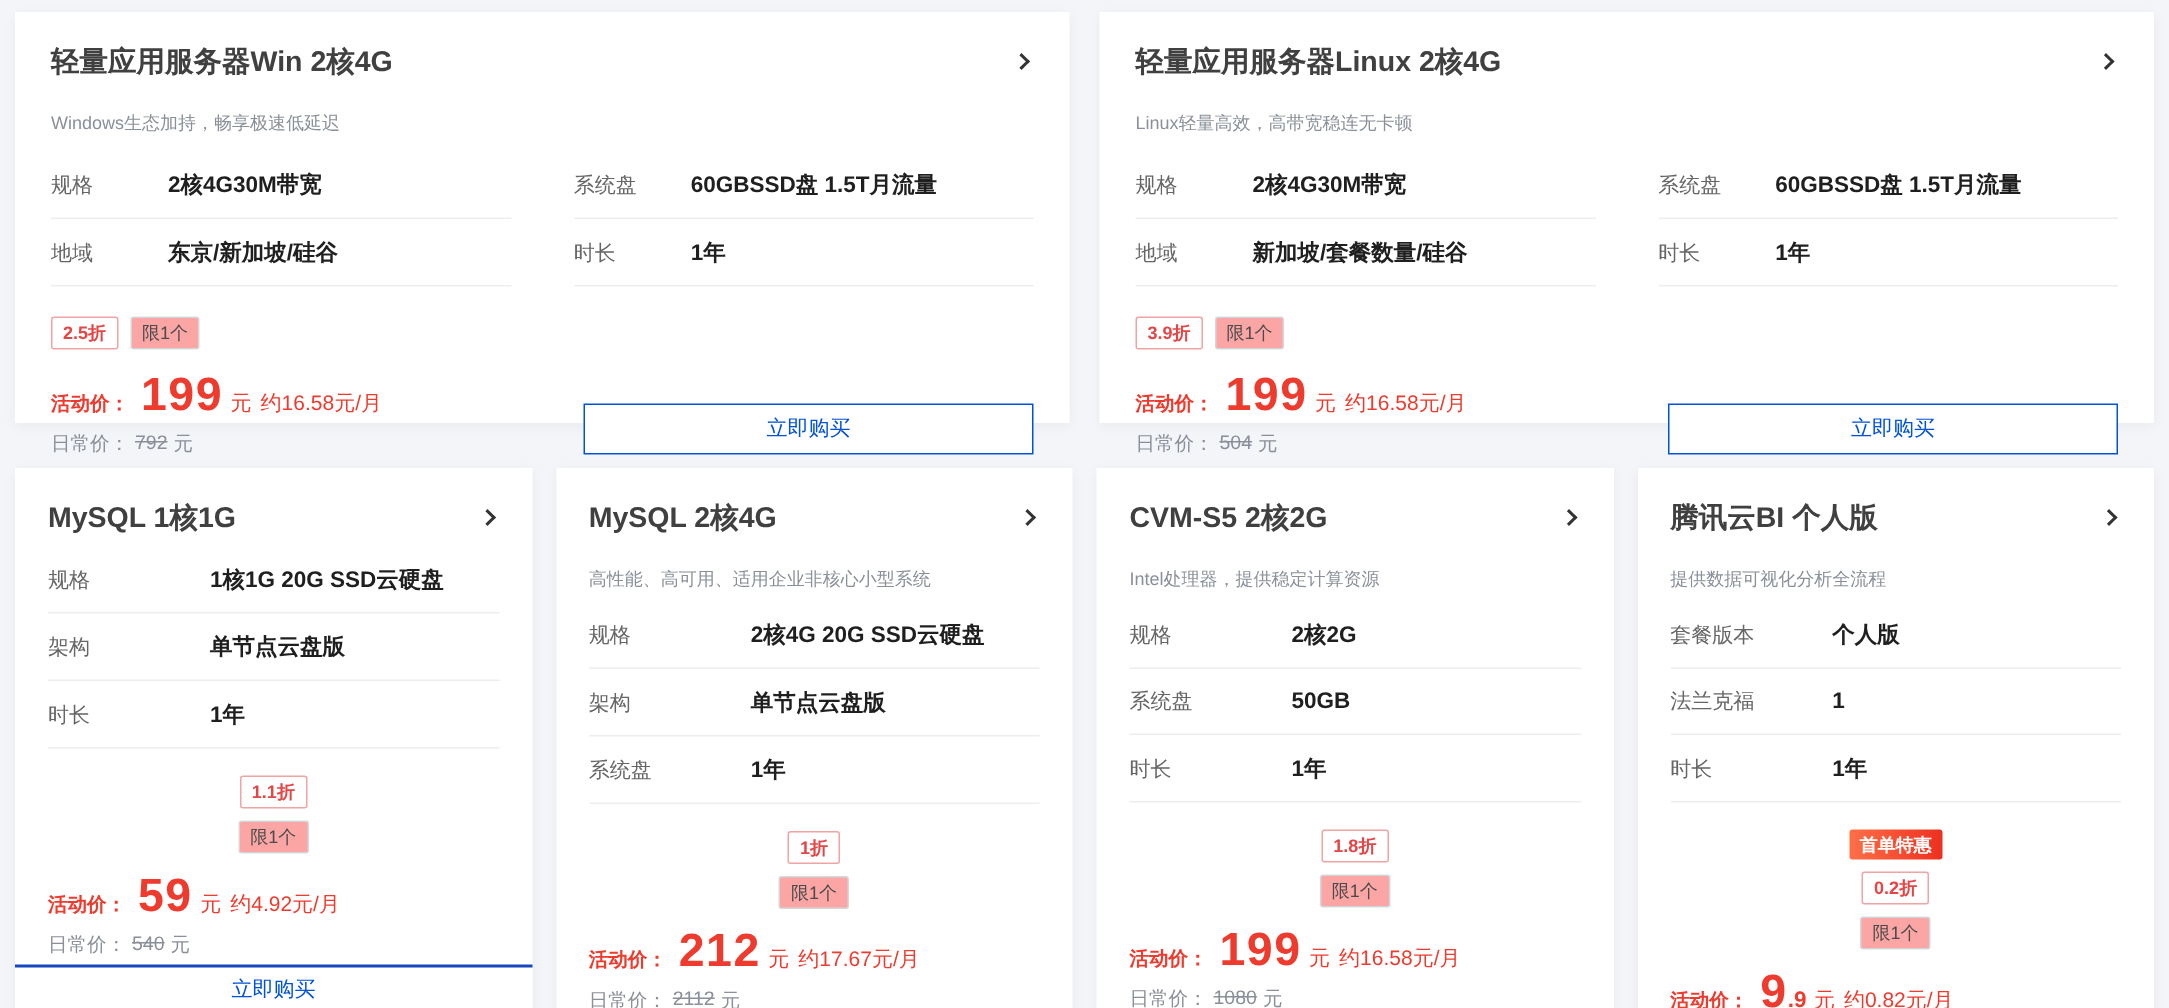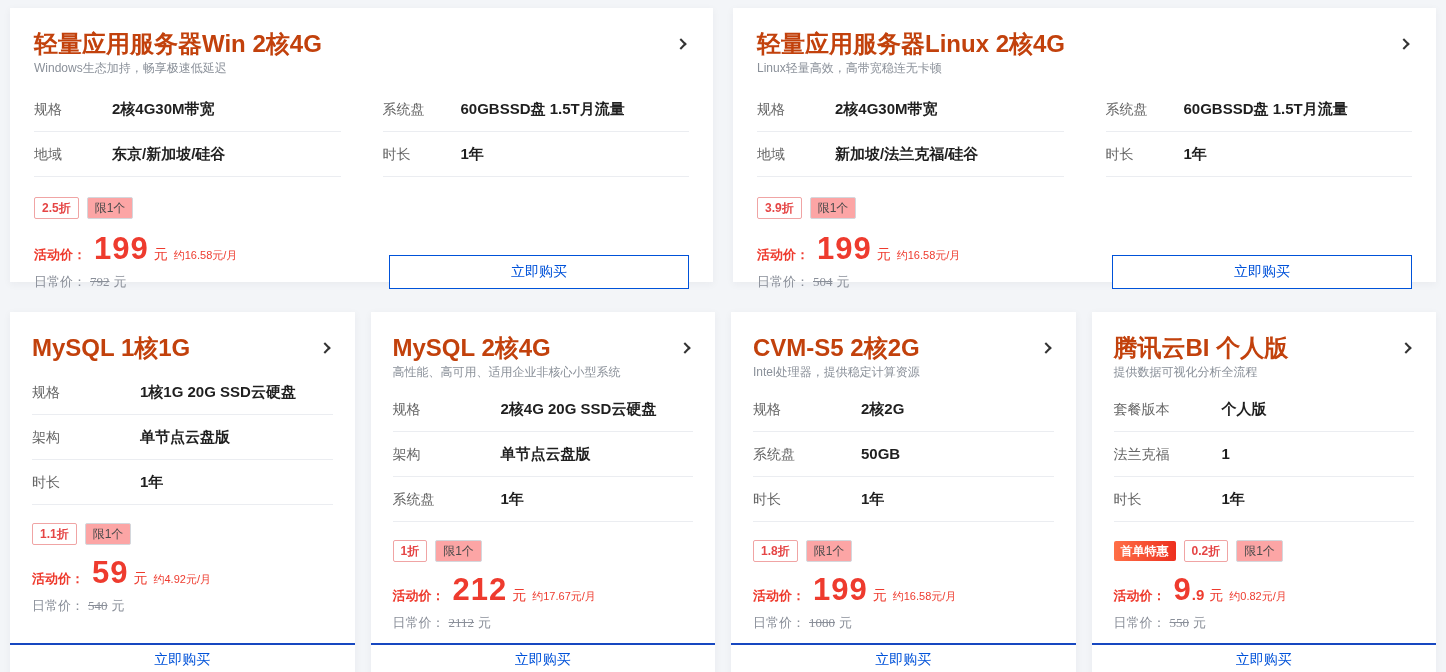--- a/index.html
+++ b/index.html
@@ -18,60 +18,60 @@
     flex: 1 1 0;
     box-shadow: 0 2px 8px rgba(31, 38, 60, 0.05);
     display: flex;
     flex-direction: column;
     position: relative;
   }
   .card.wide  { padding: 20px 24px 22px 24px; }
   .card.small { padding: 20px 22px 0 22px; }
 
   .card-head { display: flex; align-items: center; justify-content: space-between; }
-  .title { font-size: 24px; font-weight: 700; color: #c2410c; letter-spacing: 0; }
+  .title { font-size: 19px; font-weight: 700; color: #404040; letter-spacing: 0; }
   .chevron {
     width: 8px; height: 8px; display: inline-block;
     border-top: 2px solid #333; border-right: 2px solid #333;
     transform: rotate(45deg); margin-right: 4px; cursor: pointer; flex: none;
   }
-  .subtitle { font-size: 12px; color: #8a9099; margin-top: 0; }
+  .subtitle { font-size: 12px; color: #8a9099; margin-top: 20px; }
 
   
   .spec { display: flex; align-items: baseline; padding: 13px 0 12px 0; border-bottom: 1px solid #ebedf1; }
   .spec-label { font-size: 14px; color: #666; flex: none; }
   .spec-value { font-size: 15px; font-weight: 700; color: #1f1f1f; }
   .wide .specs { display: grid; grid-template-columns: 1fr 1fr; column-gap: 42px; margin-top: 10px; }
   .wide .spec-label { width: 78px; }
   .small .specs { margin-top: 6px; }
   .small .spec-label { width: 108px; }
 
   
   .badges { display: flex; align-items: center; gap: 8px; }
   .wide .badges { margin-top: 20px; }
-  .small .badges { margin-top: 18px; }
+  .small .badges { margin-top: 18px; flex-direction: column; }
   .badge {
     font-size: 12px; line-height: 1; padding: 4px 7px; border-radius: 2px;
     font-weight: 700; white-space: nowrap;
   }
   .badge.outline-red { color: #e54545; border: 1px solid #f0a4a4; background: #fff; text-align: right; }
   .badge.outline-gray { color: #4b4b4b; border: 1px solid #d4d7dc; background: #fca5a5; font-weight: 400; }
   .badge.solid-red { color: #fff; border: none; background: linear-gradient(90deg, #ff6f47, #ee301f); }
 
   
   .price-line { display: flex; align-items: baseline; color: #ee3b2e; }
   .wide .price-line { margin-top: 16px; }
   .small .price-line { margin-top: 14px; }
   .price-label { font-size: 13px; font-weight: 700; }
   .price-int { font-size: 31px; font-weight: 700; line-height: 0.9; margin-left: 8px; letter-spacing: 1px; }
   .price-dec { font-size: 15px; font-weight: 700; }
   .price-unit { font-size: 14px; margin-left: 5px; }
-  .price-per { font-size: 11px; margin-left: 6px; }
-  .daily-line { margin-top: 9px; font-size: 13px; color: #8a8f99; display: flex; align-items: center; }
-  .daily-value { margin-left: 4px; text-decoration: line-through; font-family: Liberation Serif, serif; }
+  .price-per { font-size: 14px; margin-left: 6px; }
+  .daily-line { margin-top: 9px; font-size: 13px; color: #8a8f99; display: flex; align-items: flex-start; }
+  .daily-value { margin-left: 4px; text-decoration: line-through; }
   .daily-unit { margin-left: 4px; }
 
   
   .wide .bottom { display: flex; justify-content: space-between; align-items: flex-end; margin-top: auto; }
   .buy-outline {
     width: 300px; height: 34px; background: #fff;
     border: 1px solid #0052d9; color: #0052d9; font-size: 14px;
     font-family: inherit; cursor: pointer; margin-bottom: 2px;
   }
   
@@ -147,21 +147,21 @@
         <div class="spec">
           <span class="spec-label">规格</span>
           <span class="spec-value">2核4G30M带宽</span>
         </div>
         <div class="spec">
           <span class="spec-label">系统盘</span>
           <span class="spec-value">60GBSSD盘 1.5T月流量</span>
         </div>
         <div class="spec">
           <span class="spec-label">地域</span>
-          <span class="spec-value">新加坡/法兰克福/硅谷</span>
+          <span class="spec-value">新加坡/套餐数量/硅谷</span>
         </div>
         <div class="spec">
           <span class="spec-label">时长</span>
           <span class="spec-value">1年</span>
         </div>
       </div>
       <div class="badges">
         <span class="badge outline-red">3.9折</span>
         <span class="badge outline-gray">限1个</span>
       </div>

